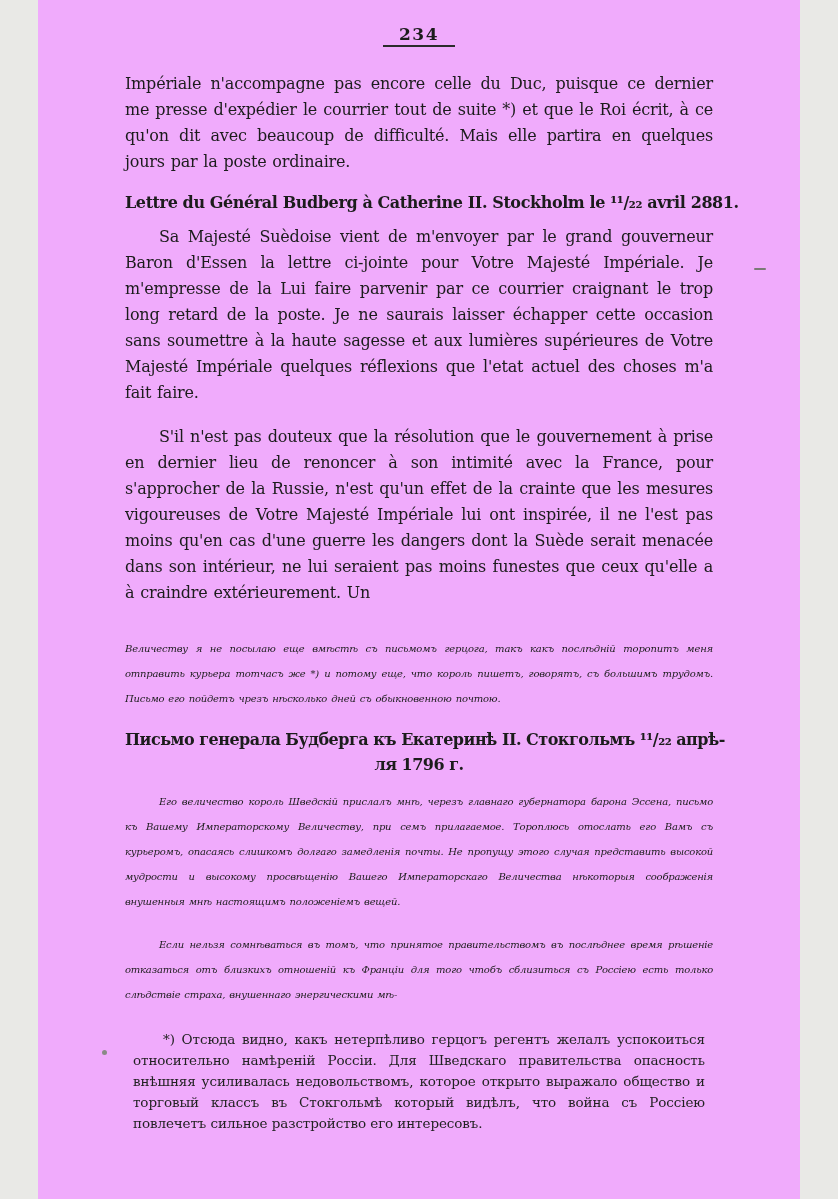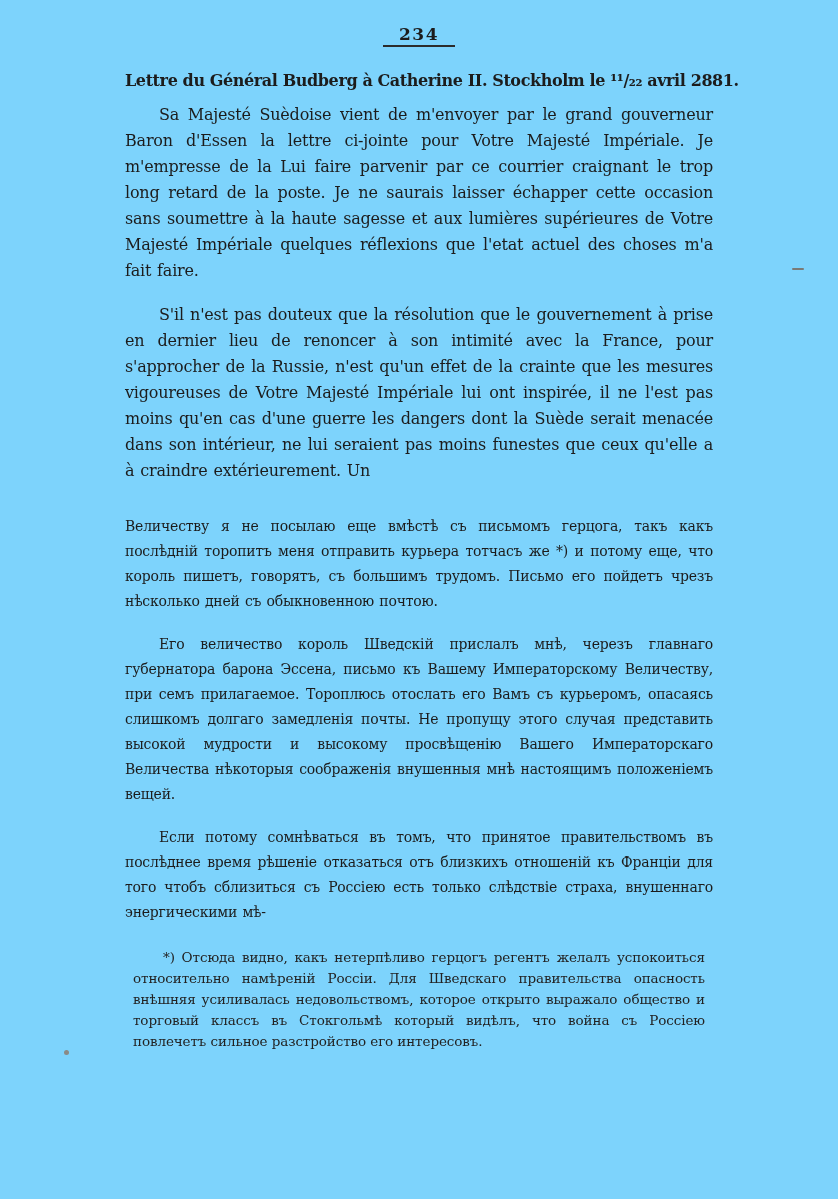--- a/index.html
+++ b/index.html
@@ -2,24 +2,24 @@
 <html><head>
 <meta charset="utf-8">
 <style>
   html, body {
     margin: 0;
     padding: 0;
     background: #e9e9e6;
   }
   .page {
     position: relative;
-    width: 838px;
+    width: 762px;
     height: 1199px;
     margin: 0 auto;
-    background: #7dd3fc;
+    background: #f0abfc;
     overflow: hidden;
     font-family: "DejaVu Serif", "Liberation Serif", serif;
     color: #1c1c1c;
     box-sizing: border-box;
   }
   .page-number-wrap {
     text-align: center;
     padding-top: 24px;
     margin-bottom: 24px;
   }
@@ -48,23 +48,24 @@
   .heading-fr {
     margin: 18px 0 12px 0;
     font-size: 16px;
     font-weight: bold;
     text-align: center;
     white-space: nowrap;
     letter-spacing: -0.4px;
   }
   .russian-section { margin-top: 30px; }
   .russian-section p {
-    font-size: 14px;
+    font-size: 10px;
     line-height: 25px;
     letter-spacing: -0.2px;
+    font-style: italic;
   }
   .heading-ru {
     margin: 16px 0 12px 0;
     font-size: 16px;
     font-weight: bold;
     text-align: center;
     line-height: 25px;
     letter-spacing: -0.5px;
   }
   .heading-ru .line1 { white-space: nowrap; }
@@ -102,35 +103,40 @@
 
 <div class="page">
 
   <div class="page-number-wrap">
     <span class="page-number">234</span>
   </div>
 
   <div class="content">
 
     <div>
+      <p>Impériale n'accompagne pas encore celle du Duc, puisque ce dernier me presse d'expédier le courrier tout de suite *) et que le Roi écrit, à ce qu'on dit avec beaucoup de difficulté. Mais elle partira en quelques jours par la poste ordinaire.</p>
 
       <h2 class="heading-fr">Lettre du Général Budberg à Catherine II. Stockholm le ¹¹/₂₂ avril 2881.</h2>
 
       <p class="indent">Sa Majesté Suèdoise vient de m'envoyer par le grand gouverneur Baron d'Essen la lettre ci-jointe pour Votre Majesté Impériale. Je m'empresse de la Lui faire parvenir par ce courrier craignant le trop long retard de la poste. Je ne saurais laisser échapper cette occasion sans soumettre à la haute sagesse et aux lumières supérieures de Votre Majesté Impériale quelques réflexions que l'etat actuel des choses m'a fait faire.</p>
 
       <p class="indent">S'il n'est pas douteux que la résolution que le gouvernement à prise en dernier lieu de renoncer à son intimité avec la France, pour s'approcher de la Russie, n'est qu'un effet de la crainte que les mesures vigoureuses de Votre Majesté Impériale lui ont inspirée, il ne l'est pas moins qu'en cas d'une guerre les dangers dont la Suède serait menacée dans son intérieur, ne lui seraient pas moins funestes que ceux qu'elle a à craindre extérieurement. Un</p>
     </div>
 
     <div class="russian-section">
       <p>Величеству я не посылаю еще вмѣстѣ съ письмомъ герцога, такъ какъ послѣдній торопитъ меня отправить курьера тотчасъ же *) и потому еще, что король пишетъ, говорятъ, съ большимъ трудомъ. Письмо его пойдетъ чрезъ нѣсколько дней съ обыкновенною почтою.</p>
 
+      <h2 class="heading-ru">
+        <span class="line1">Письмо генерала Будберга къ Екатеринѣ II. Стокгольмъ ¹¹/₂₂ апрѣ-</span><br>
+        <span class="line2">ля 1796 г.</span>
+      </h2>
 
       <p class="indent">Его величество король Шведскій прислалъ мнѣ, черезъ главнаго губернатора барона Эссена, письмо къ Вашему Императорскому Величеству, при семъ прилагаемое. Тороплюсь отослать его Вамъ съ курьеромъ, опасаясь слишкомъ долгаго замедленія почты. Не пропущу этого случая представить высокой мудрости и высокому просвѣщенію Вашего Императорскаго Величества нѣкоторыя соображенія внушенныя мнѣ настоящимъ положеніемъ вещей.</p>
 
-      <p class="indent">Если потому сомнѣваться въ томъ, что принятое правительствомъ въ послѣднее время рѣшеніе отказаться отъ близкихъ отношеній къ Франціи для того чтобъ сблизиться съ Россіею есть только слѣдствіе страха, внушеннаго энергическими мѣ-</p>
+      <p class="indent">Если нельзя сомнѣваться въ томъ, что принятое правительствомъ въ послѣднее время рѣшеніе отказаться отъ близкихъ отношеній къ Франціи для того чтобъ сблизиться съ Россіею есть только слѣдствіе страха, внушеннаго энергическими мѣ-</p>
     </div>
 
     <div class="footnote">*) Отсюда видно, какъ нетерпѣливо герцогъ регентъ желалъ успокоиться относительно намѣреній Россіи. Для Шведскаго правительства опасность внѣшняя усиливалась недовольствомъ, которое открыто выражало общество и торговый классъ въ Стокгольмѣ который видѣлъ, что война съ Россіею повлечетъ сильное разстройство его интересовъ.</div>
 
   </div>
 
   <div class="scan-mark-right"></div>
   <div class="scan-mark-left"></div>
 
 </div>

